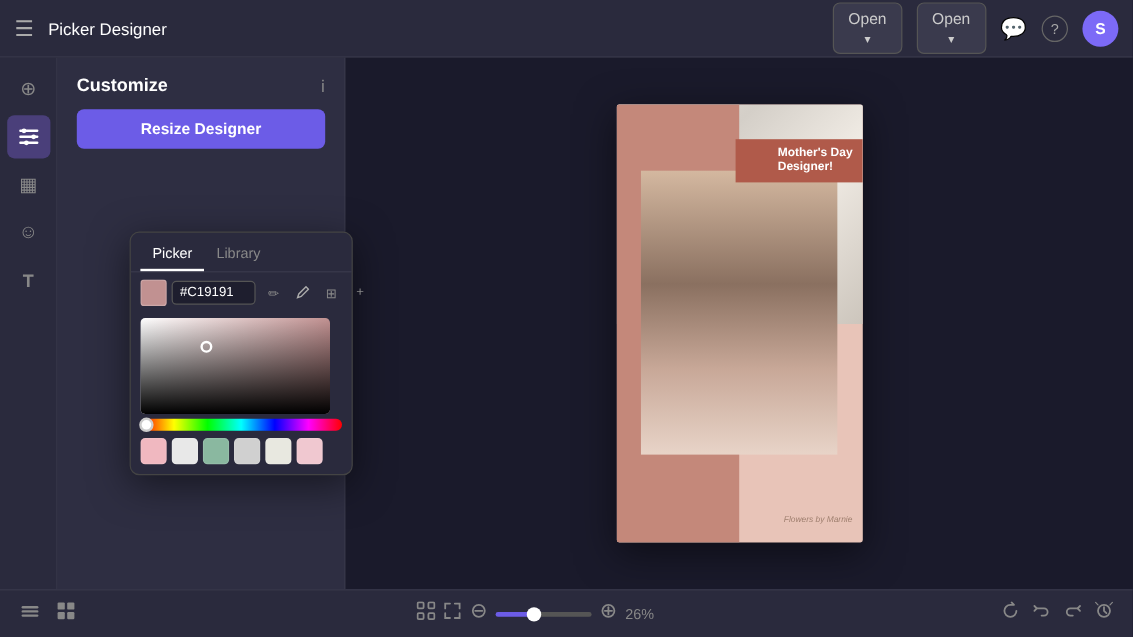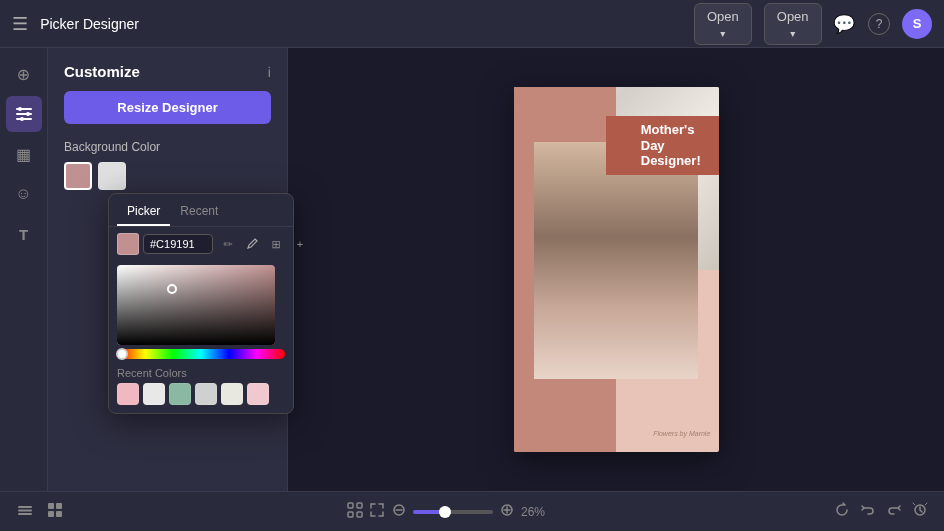--- a/index.html
+++ b/index.html
@@ -273,21 +273,21 @@
       background: linear-gradient(180deg, #d4b8a0 0%, #8a7060 40%, #c8a898 70%, #e8d4c8 100%);
     }
     .card-text-box {
       position: absolute;
       top: 8%;
       right: 0;
       background: #b05a4a;
       padding: 6px 8px;
       max-width: 55%;
     }
-    .card-title { color: #fff; font-size: 13px; font-weight: 700; line-height: 1.2; padding-left: 27px; }
+    .card-title { color: #fff; font-size: 10px; font-weight: 700; line-height: 1.2; padding-left: 27px; }
     .card-footer {
       position: absolute;
       bottom: 4%;
       left: 50%;
       right: 4%;
       text-align: right;
     }
     .card-footer-text { color: #a08070; font-size: 7px; font-style: italic; }
 
     
@@ -366,33 +366,26 @@
     <div class="icon-bar-item" style="font-size:15px;font-weight:700;">T</div>
   </div>
 
   <div class="sidebar">
     <div class="sidebar-header">
       <span class="sidebar-header-title">Customize</span>
       <span class="sidebar-info-icon">ℹ</span>
     </div>
     <button class="resize-btn">Resize Designer</button>
 
-    <div class="bg-color-section">
-      <span class="bg-color-label">Background Color</span>
-      <div class="color-swatches-row">
-        <div class="color-swatch active-swatch" style="background:#c19191;"></div>
-        <div class="color-swatch" style="background:#e0e0e0;"></div>
-      </div>
-    </div>
 
     
     <div class="color-picker-popup">
       <div class="picker-tabs">
         <div class="picker-tab active">Picker</div>
-        <div class="picker-tab">Recent</div>
+        <div class="picker-tab">Library</div>
       </div>
       <div class="hex-row">
         <div class="hex-swatch"></div>
         <input class="hex-input" type="text" value="#C19191" style="">
         <div class="hex-actions">
           <button class="hex-action-btn" title="edit">✏</button>
           <button class="hex-action-btn" title="eyedropper">
             <svg width="12" height="12" viewBox="0 0 12 12" fill="none">
               <path d="M9 1L11 3L5 9L2 10L3 7L9 1Z" stroke="#aaa" stroke-width="1.2" fill="none"></path>
             </svg>
@@ -401,21 +394,20 @@
           <button class="hex-action-btn" title="add">+</button>
         </div>
       </div>
       <div class="gradient-canvas">
         <div class="gradient-bg"></div>
         <div class="picker-dot"></div>
       </div>
       <div class="hue-slider-container">
         <div class="hue-thumb"></div>
       </div>
-      <div class="recent-label">Recent Colors</div>
       <div class="recent-colors">
         <div class="recent-swatch" style="background:#f0b8c0;"></div>
         <div class="recent-swatch" style="background:#e8e8e8;"></div>
         <div class="recent-swatch" style="background:#8ab8a0;"></div>
         <div class="recent-swatch" style="background:#d0d0d0;"></div>
         <div class="recent-swatch" style="background:#e8e8e0;"></div>
         <div class="recent-swatch" style="background:#f0c8d0;"></div>
       </div>
     </div>
   </div>

